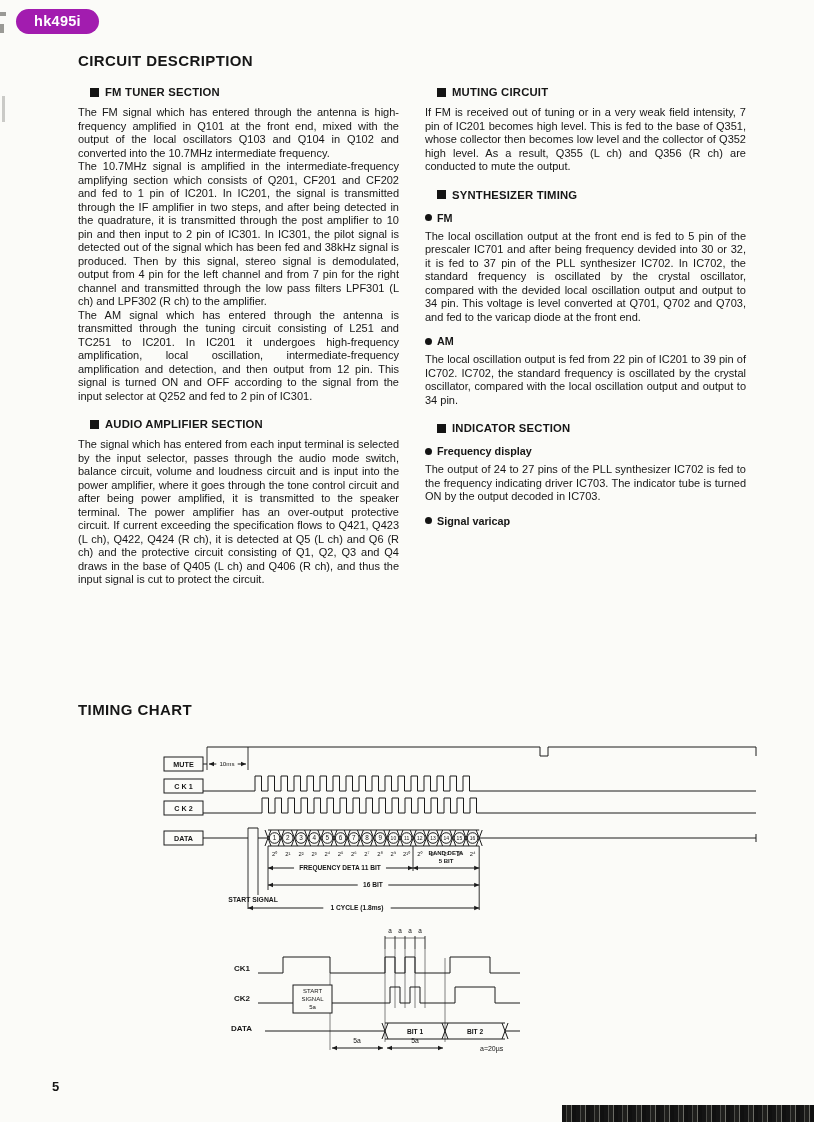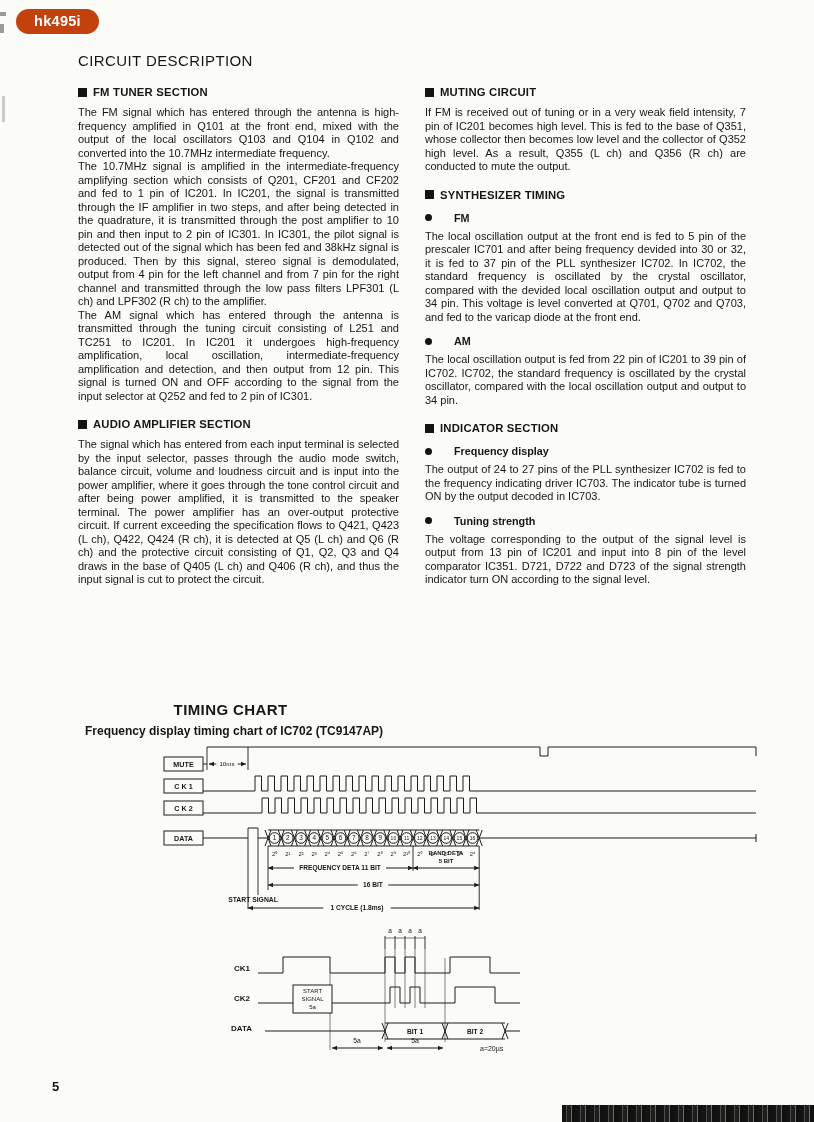--- a/index.html
+++ b/index.html
@@ -3,32 +3,32 @@
 <meta charset="utf-8">
 <style>
   html,body{margin:0;padding:0;}
   body{
     width:814px;height:1122px;position:relative;overflow:hidden;
     background:#fbfbf8;color:#161616;
     font-family:"Liberation Sans",sans-serif;
   }
   .badge{
     position:absolute;left:16px;top:9px;
-    background:#c2410c;color:#fff;font-weight:bold;font-size:14.5px;
+    background:#a21caf;color:#fff;font-weight:bold;font-size:14.5px;
     padding:4px 18px 5px 18px;border-radius:13px;letter-spacing:.3px;
   }
   .edge-mark{position:absolute;background:#9a9a96;}
   .content{position:absolute;left:78px;top:52px;width:668px;}
-  .main-title{font-size:15px;font-weight:normal;letter-spacing:.4px;margin:0 0 17px 0;}
+  .main-title{font-size:15px;font-weight:bold;letter-spacing:.4px;margin:0 0 17px 0;}
   .columns{display:flex;gap:26px;}
   .col{flex:1;min-width:0;}
-  .sec-head{display:flex;align-items:center;gap:6px;font-weight:bold;font-size:11.3px;margin:15px 0 8px 0;letter-spacing:.2px;}
+  .sec-head{display:flex;align-items:center;gap:6px;font-weight:bold;font-size:11.3px;margin:15px 0 8px 12px;letter-spacing:.2px;}
   .col .sec-head:first-child{margin-top:0;}
   .sq{width:9px;height:9px;background:#141414;flex:0 0 auto;}
-  .bullet-head{display:flex;align-items:center;gap:22px;font-weight:bold;font-size:10.8px;margin:11px 0 6px 0;}
+  .bullet-head{display:flex;align-items:center;gap:5px;font-weight:bold;font-size:10.8px;margin:11px 0 6px 0;}
   .dot{width:7px;height:7px;border-radius:50%;background:#141414;flex:0 0 auto;}
   p.body{font-size:11px;line-height:13.5px;text-align:justify;margin:0;}
   .timing{position:absolute;left:78px;top:701px;}
   .timing-title{font-size:15px;font-weight:bold;letter-spacing:.4px;margin:0;text-align:center;}
   .timing-sub{font-size:12px;font-weight:bold;margin:6px 0 0 7px;}
   svg.diagram{position:absolute;left:0;top:736px;font-family:"Liberation Sans",sans-serif;}
   .page-num{position:absolute;left:52px;top:1079px;font-size:13px;font-weight:bold;}
   .scan-artifact{
     position:absolute;right:0;bottom:0;width:252px;height:17px;
     background:repeating-linear-gradient(90deg,#141414 0 4px,#4c4c48 4px 5px,#1e1e1c 5px 9px,#6a6a64 9px 10px,#101010 10px 14px);
@@ -85,30 +85,28 @@
             <span class="sq"></span>
             <span>INDICATOR SECTION</span>
           </div>
           <div class="bullet-head">
             <span class="dot"></span>
             <span>Frequency display</span>
           </div>
           <p class="body">The output of 24 to 27 pins of the PLL synthesizer IC702 is fed to the frequency indicating driver IC703. The indicator tube is turned ON by the output decoded in IC703.</p>
           <div class="bullet-head">
             <span class="dot"></span>
-            <span>Tuning strength</span>
-          </div>
-          <p class="body">The voltage corresponding to the output of the signal level is output from 13 pin of IC201 and input into 8 pin of the level comparator IC351. D721, D722 and D723 of the signal strength indicator turn ON according to the signal level.</p>
+            <span>Signal varicap</span>
+          </div>
         </div>
       </div>
   </div>
 
   <div class="timing">
     <h2 class="timing-title">TIMING CHART</h2>
-    <div class="timing-sub">Frequency display timing chart of IC702 (TC9147AP)</div>
   </div>
 
   <svg class="diagram" width="814" height="330" viewBox="0 736 814 330">
       <rect x="164" y="757" width="39" height="14" fill="#fbfbf8" stroke="#1c1c1c" stroke-width="1"></rect>
       <text x="183.5" y="767" font-size="7.2" text-anchor="middle" font-weight="bold" fill="#161616">MUTE</text>
       <rect x="164" y="779" width="39" height="14" fill="#fbfbf8" stroke="#1c1c1c" stroke-width="1"></rect>
       <text x="183.5" y="789" font-size="7.2" text-anchor="middle" font-weight="bold" fill="#161616">C K 1</text>
       <rect x="164" y="801" width="39" height="14" fill="#fbfbf8" stroke="#1c1c1c" stroke-width="1"></rect>
       <text x="183.5" y="811" font-size="7.2" text-anchor="middle" font-weight="bold" fill="#161616">C K 2</text>
       <rect x="164" y="831" width="39" height="14" fill="#fbfbf8" stroke="#1c1c1c" stroke-width="1"></rect>

